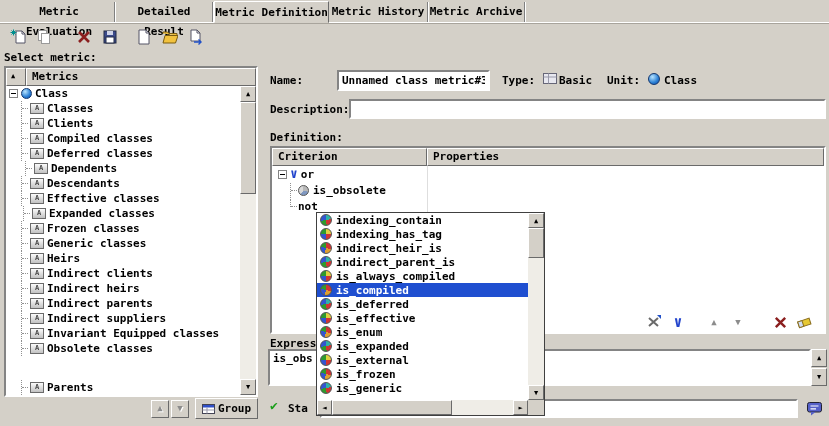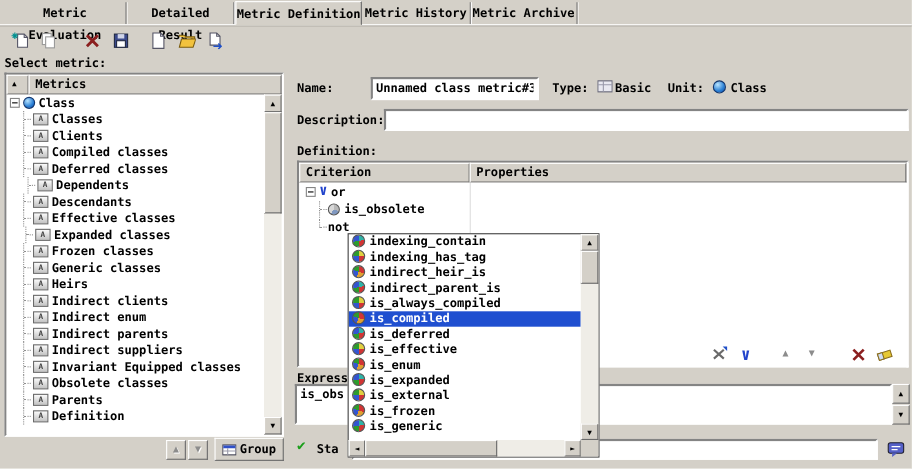--- a/index.html
+++ b/index.html
@@ -58,21 +58,21 @@
   .tin { position: absolute; border: 2px solid; border-color: #848484 #ffffff #ffffff #848484; background: #fff;
          font: inherit; padding: 1px 3px; }
 
   
   .trow { display: flex; align-items: center; height: 16px; white-space: nowrap; }
   .orglyph { color: #2244cc; font-weight: 900; font-size: 13px; margin: 0 3px; line-height: 12px; }
 
   
   #dropdown { position: absolute; left: 316px; top: 212px; width: 229px; height: 204px; background: #fff;
               border: 1px solid #404040; z-index: 10; }
-  .drow { display: flex; height: 14px; padding-left: 3px; white-space: nowrap; }
+  .drow { display: flex; align-items: center; height: 14px; padding-left: 3px; white-space: nowrap; }
   .drow.sel { background: #1f4fd0; color: #fff; }
 
   .mini-btn { position: absolute; top: 312px; width: 22px; height: 20px; display: flex; align-items: center; justify-content: center; }
   .dis-arrow { color: #8c8c8c; text-shadow: 1px 1px 0 #fff; font-size: 9px; }
 </style>
 </head>
 <body>
 
 <div id="canvas">
 
@@ -197,21 +197,21 @@
           <span>Heirs</span>
         </div>
       <div class="row" style="padding-left:10px;">
           <span class="tl"></span>
           <span class="micon"></span>
           <span>Indirect clients</span>
         </div>
       <div class="row" style="padding-left:10px;">
           <span class="tl"></span>
           <span class="micon"></span>
-          <span>Indirect enum</span>
+          <span>Indirect heirs</span>
         </div>
       <div class="row" style="padding-left:10px;">
           <span class="tl"></span>
           <span class="micon"></span>
           <span>Indirect parents</span>
         </div>
       <div class="row" style="padding-left:10px;">
           <span class="tl"></span>
           <span class="micon"></span>
           <span>Indirect suppliers</span>
@@ -219,21 +219,21 @@
       <div class="row" style="padding-left:10px;">
           <span class="tl"></span>
           <span class="micon"></span>
           <span>Invariant Equipped classes</span>
         </div>
       <div class="row" style="padding-left:10px;">
           <span class="tl"></span>
           <span class="micon"></span>
           <span>Obsolete classes</span>
         </div>
-      <div class="row" style="padding-left:10px;">
+      <div class="row" style="padding-left:10px;margin-top:24px;">
           <span class="tl"></span>
           <span class="micon"></span>
           <span>Parents</span>
         </div>
       <div class="row" style="padding-left:10px;">
           <span class="tl"></span>
           <span class="micon"></span>
           <span>Definition</span>
         </div>
     </div>

